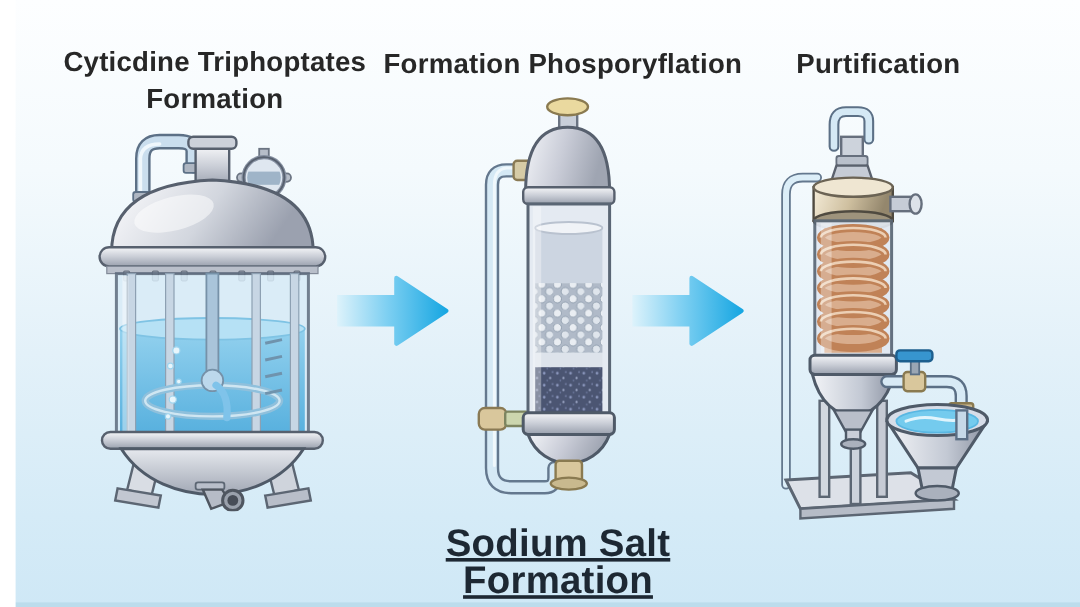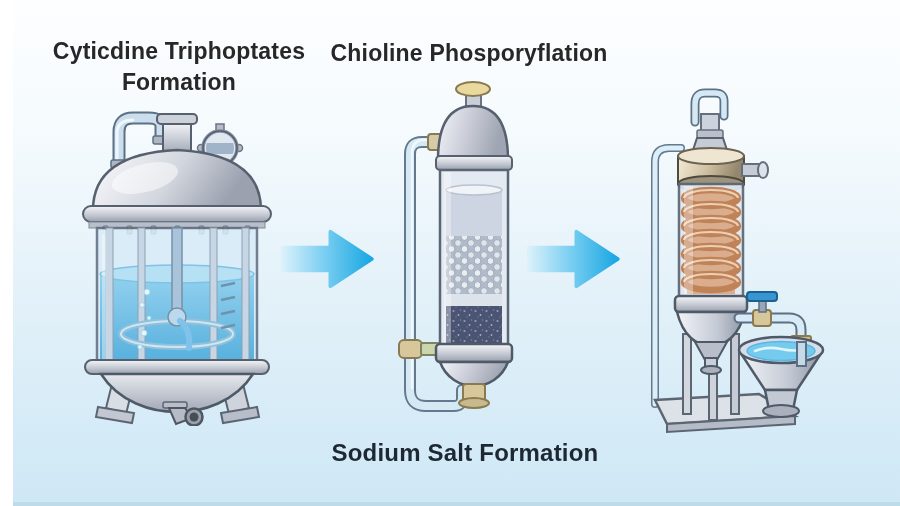--- a/index.html
+++ b/index.html
@@ -6,36 +6,37 @@
   #canvas{
     position:relative;width:900px;height:506px;overflow:hidden;
     background:linear-gradient(180deg,#fdfeff 0%,#f4fafd 28%,#e3f1f9 58%,#d5ebf7 85%,#cfe8f6 100%);
     font-family:"Liberation Sans", sans-serif;
     margin-left:13px;
   }
   .stage-label{
     position:absolute;text-align:center;font-weight:700;color:#272727;
     font-size:23px;line-height:31px;letter-spacing:0.2px;
   }
-  .stage-label.bottom{font-size:24px;color:#1d2833;}
+  .stage-label.bottom{font-size:32px;color:#1d2833;text-decoration:underline;}
   .art{position:absolute;}
   #bottom-edge{position:absolute;left:0;bottom:0;width:900px;height:4px;background:#bcdcec;}
 </style>
 </head>
 <body>
 
 <div id="canvas">
 
   <div class="stage-label" style="left:16px;top:36px;width:300px;">
     <div>Cyticdine Triphoptates</div>
     <div>Formation</div>
   </div>
 
-  <div class="stage-label" style="left:306px;top:38px;width:300px;">Chioline Phosporyflation</div>
-
+  <div class="stage-label" style="left:306px;top:38px;width:300px;">Formation Phosporyflation</div>
+
+  <div class="stage-label" style="left:619px;top:38px;width:200px;">Purtification</div>
 
   <div class="stage-label bottom" style="left:302px;top:437px;width:300px;">Sodium Salt Formation</div>
 
 
   <svg class="art" style="left:268px;top:227px;" width="95" height="64" viewBox="0 0 100 68">
     <defs>
       <linearGradient id="ar1-g" x1="0" y1="0" x2="1" y2="0">
         <stop offset="0" stop-color="#dcf2fb"></stop>
           <stop offset="0.45" stop-color="#7fd0f2"></stop>
           <stop offset="1" stop-color="#18a7e2"></stop>

